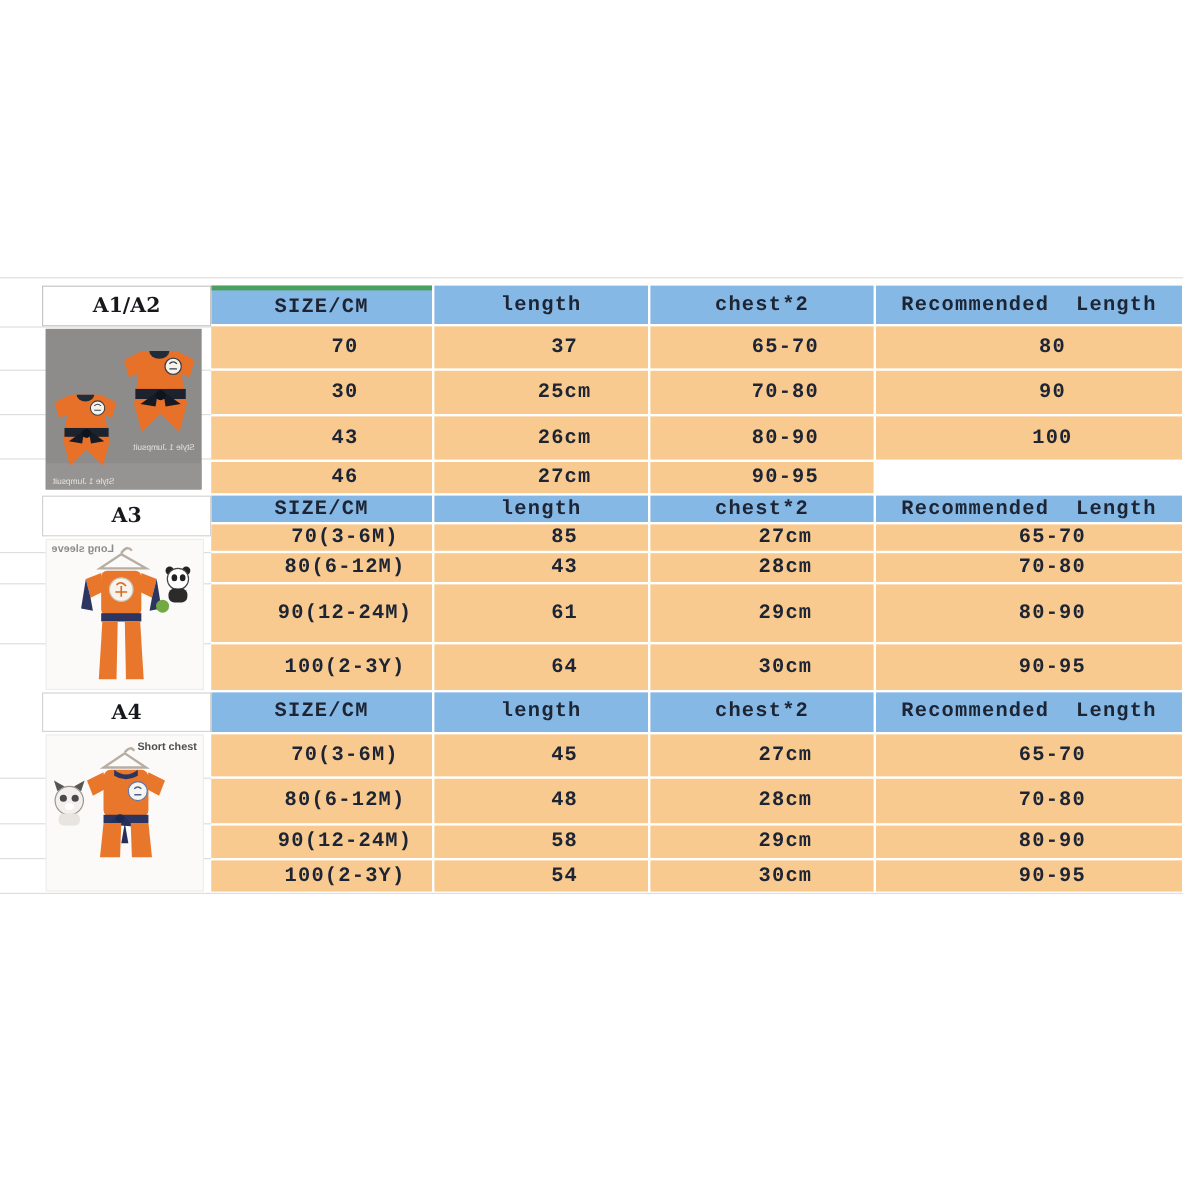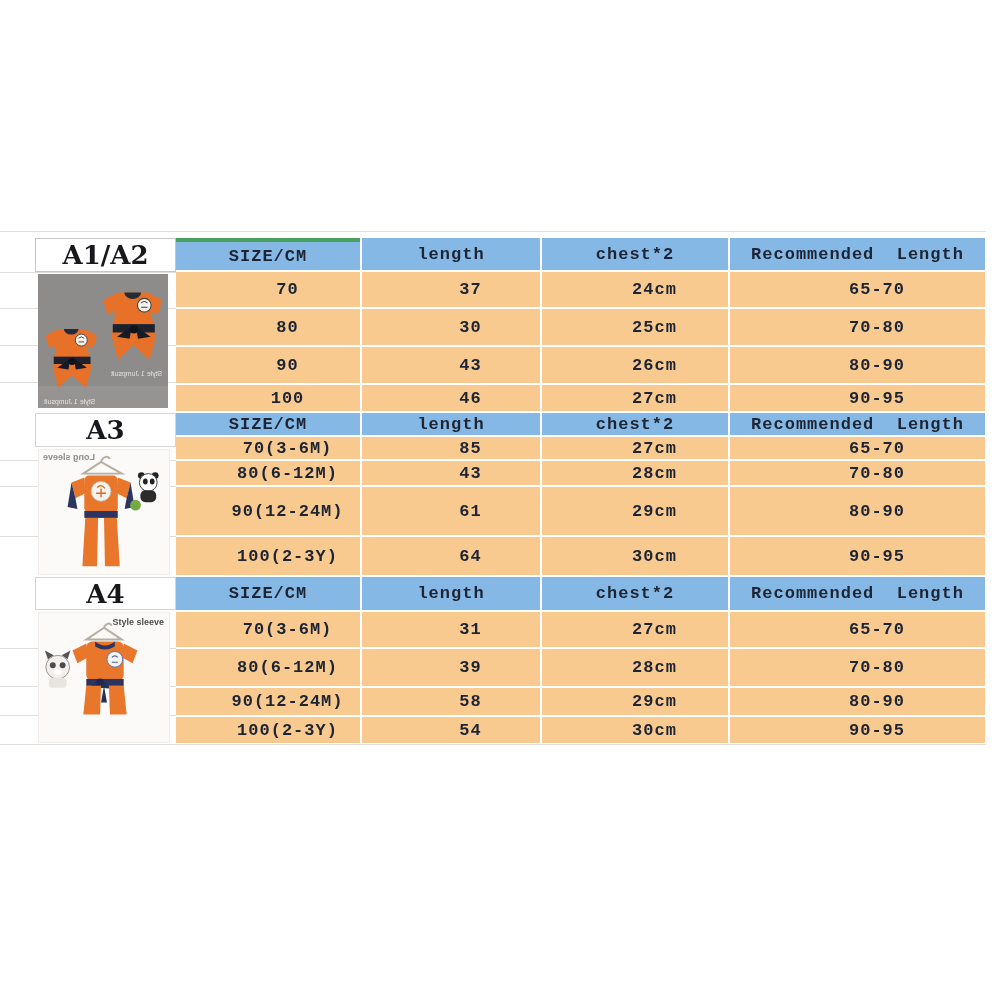--- a/index.html
+++ b/index.html
@@ -1,21 +1,21 @@
 <!DOCTYPE html>
 <html><head>
 <meta charset="utf-8">
 <style>
   html,body{margin:0;padding:0;background:#ffffff;}
   .page{position:relative;width:1002px;height:1002px;background:#ffffff;overflow:hidden;
         font-family:"Liberation Sans",sans-serif;}
   .hline{position:absolute;left:0;height:1px;background:#e0dedb;display:block;}
   .label-cell{position:absolute;background:#ffffff;border:1px solid #c7c5c2;z-index:3;
         display:flex;align-items:center;justify-content:center;
-        font-family:"DejaVu Serif",serif;font-weight:bold;font-size:26px;color:#17181c;}
+        font-family:"DejaVu Serif",serif;font-weight:bold;font-size:17px;color:#17181c;}
   .photo{position:absolute;z-index:3;overflow:hidden;}
   .photo.gray{background:#8e8c8a;}
   .photo.white{background:#fbfaf9;border:1px solid #efedea;}
   .tbl{position:absolute;display:grid;gap:2px;background:transparent;z-index:2;
         grid-template-columns:184px 178px 186px 255px;
         font-family:"Liberation Mono",monospace;font-weight:bold;color:#1d2433;}
   .tbl>div{display:flex;align-items:center;justify-content:center;white-space:pre;}
   .hdr{background:#86b8e6;font-size:17px;letter-spacing:1px;}
   .cell{background:#f8ca90;font-size:17px;letter-spacing:1px;padding-left:39px;}
   .s1{grid-template-rows:32px 35px 36px 36px 26px;}
@@ -75,21 +75,20 @@
   </div>
 
   <div class="tbl s1" style="left:176px;top:238px">
     <div class="hdr green-top">SIZE/CM</div>
     <div class="hdr">length</div>
     <div class="hdr">chest*2</div>
     <div class="hdr">Recommended  Length</div>
 
     <div class="cell">70</div>
     <div class="cell">37</div>
-    <div class="cell">24cm</div>
     <div class="cell">65-70</div>
 
     <div class="cell">80</div>
     <div class="cell">30</div>
     <div class="cell">25cm</div>
     <div class="cell">70-80</div>
 
     <div class="cell">90</div>
     <div class="cell">43</div>
     <div class="cell">26cm</div>
@@ -151,21 +150,21 @@
 
     <div class="cell">100(2-3Y)</div>
     <div class="cell">64</div>
     <div class="cell">30cm</div>
     <div class="cell">90-95</div>
   </div>
 
   <div class="label-cell" style="left:35px;top:577px;width:139px;height:31px;border-color:#d6d4d1">A4</div>
 
   <div class="photo white" style="left:38px;top:612px;width:130px;height:129px">
-    <span class="caption dark" style="right:5px;top:4px">Style sleeve</span>
+    <span class="caption dark" style="right:5px;top:4px">Short chest</span>
     <svg width="130" height="129" viewBox="0 0 132 131">
       <path d="M9,47 L6,38 L15,43 Z" fill="#555555"></path>
       <path d="M29,47 L32,38 L23,43 Z" fill="#555555"></path>
       <circle cx="19" cy="55" r="12" fill="#f2efec" stroke="#9a948c" stroke-width="1"></circle>
       <circle cx="14" cy="53" r="3" fill="#4a4a4a"></circle>
       <circle cx="24" cy="53" r="3" fill="#4a4a4a"></circle>
       <ellipse cx="19" cy="60" rx="4" ry="3" fill="#ffffff"></ellipse>
       <rect x="10" y="66" width="18" height="10" rx="4" fill="#e8e4df"></rect>
       <path d="M66,14 q5,-6 8,-1" stroke="#b7aea2" stroke-width="2" fill="none"></path>
       <path d="M66,15 L48,27 L84,27 Z" stroke="#b7aea2" stroke-width="2" fill="none"></path>
@@ -186,26 +185,26 @@
     </svg>
   </div>
 
   <div class="tbl s3" style="left:176px;top:577px">
     <div class="hdr">SIZE/CM</div>
     <div class="hdr">length</div>
     <div class="hdr">chest*2</div>
     <div class="hdr">Recommended  Length</div>
 
     <div class="cell">70(3-6M)</div>
-    <div class="cell">31</div>
+    <div class="cell">45</div>
     <div class="cell">27cm</div>
     <div class="cell">65-70</div>
 
     <div class="cell">80(6-12M)</div>
-    <div class="cell">39</div>
+    <div class="cell">48</div>
     <div class="cell">28cm</div>
     <div class="cell">70-80</div>
 
     <div class="cell">90(12-24M)</div>
     <div class="cell">58</div>
     <div class="cell">29cm</div>
     <div class="cell">80-90</div>
 
     <div class="cell">100(2-3Y)</div>
     <div class="cell">54</div>

